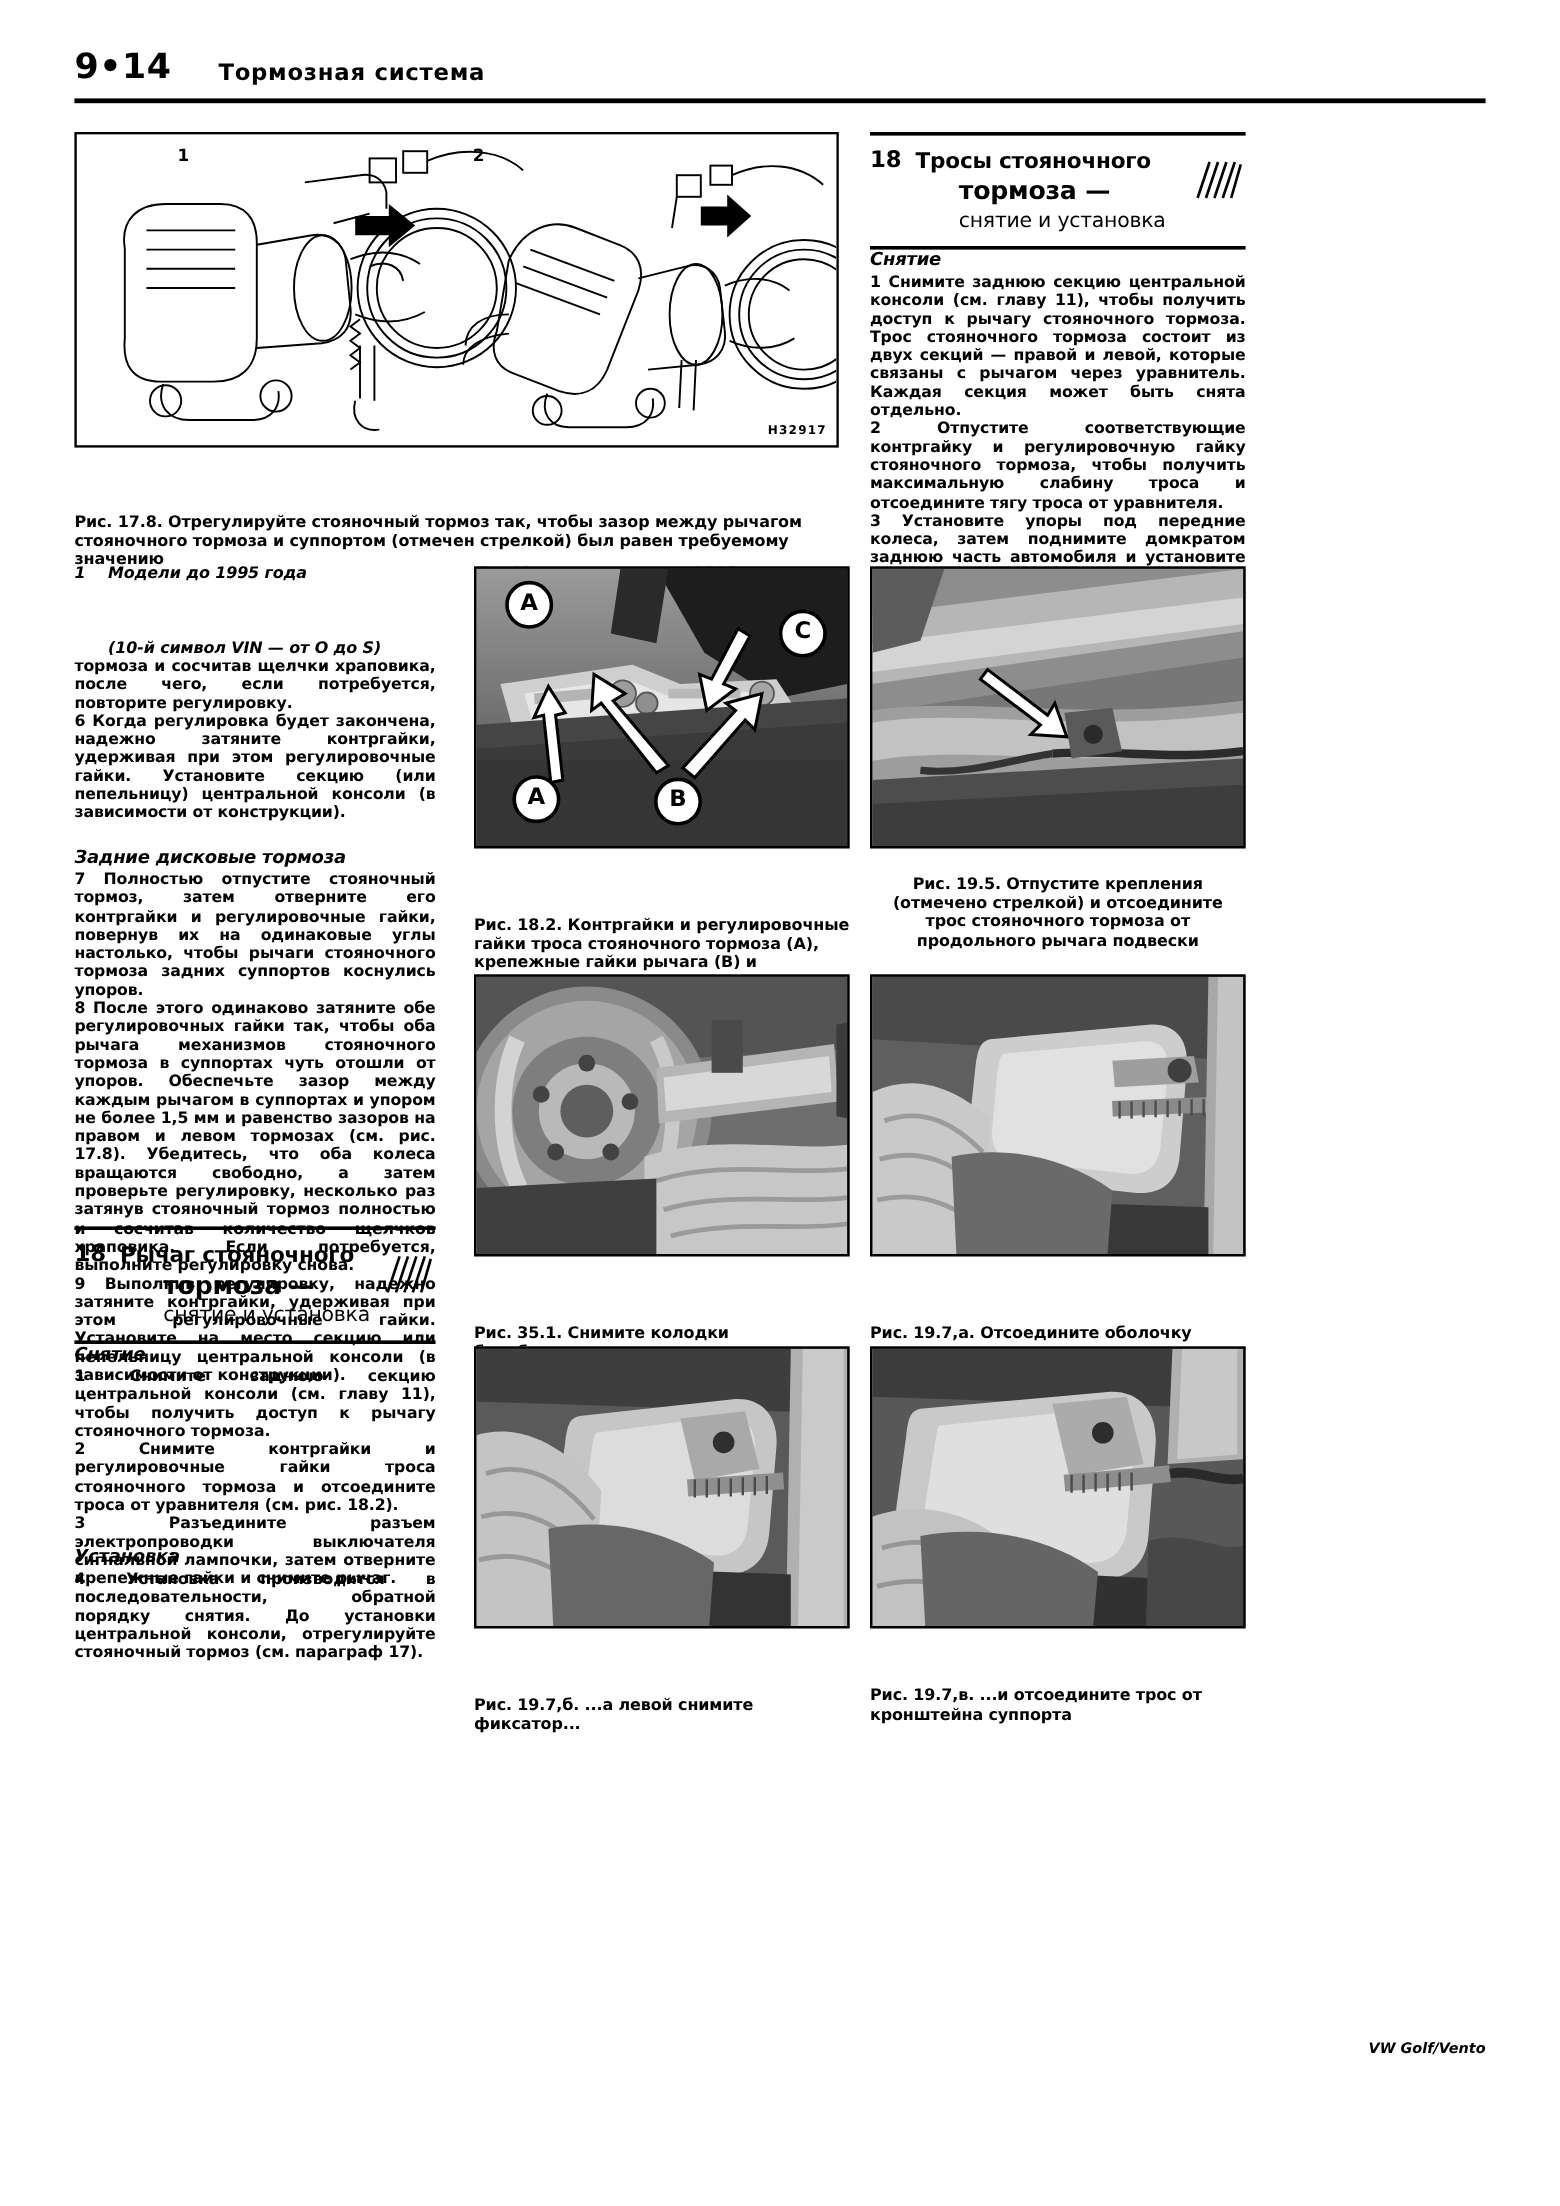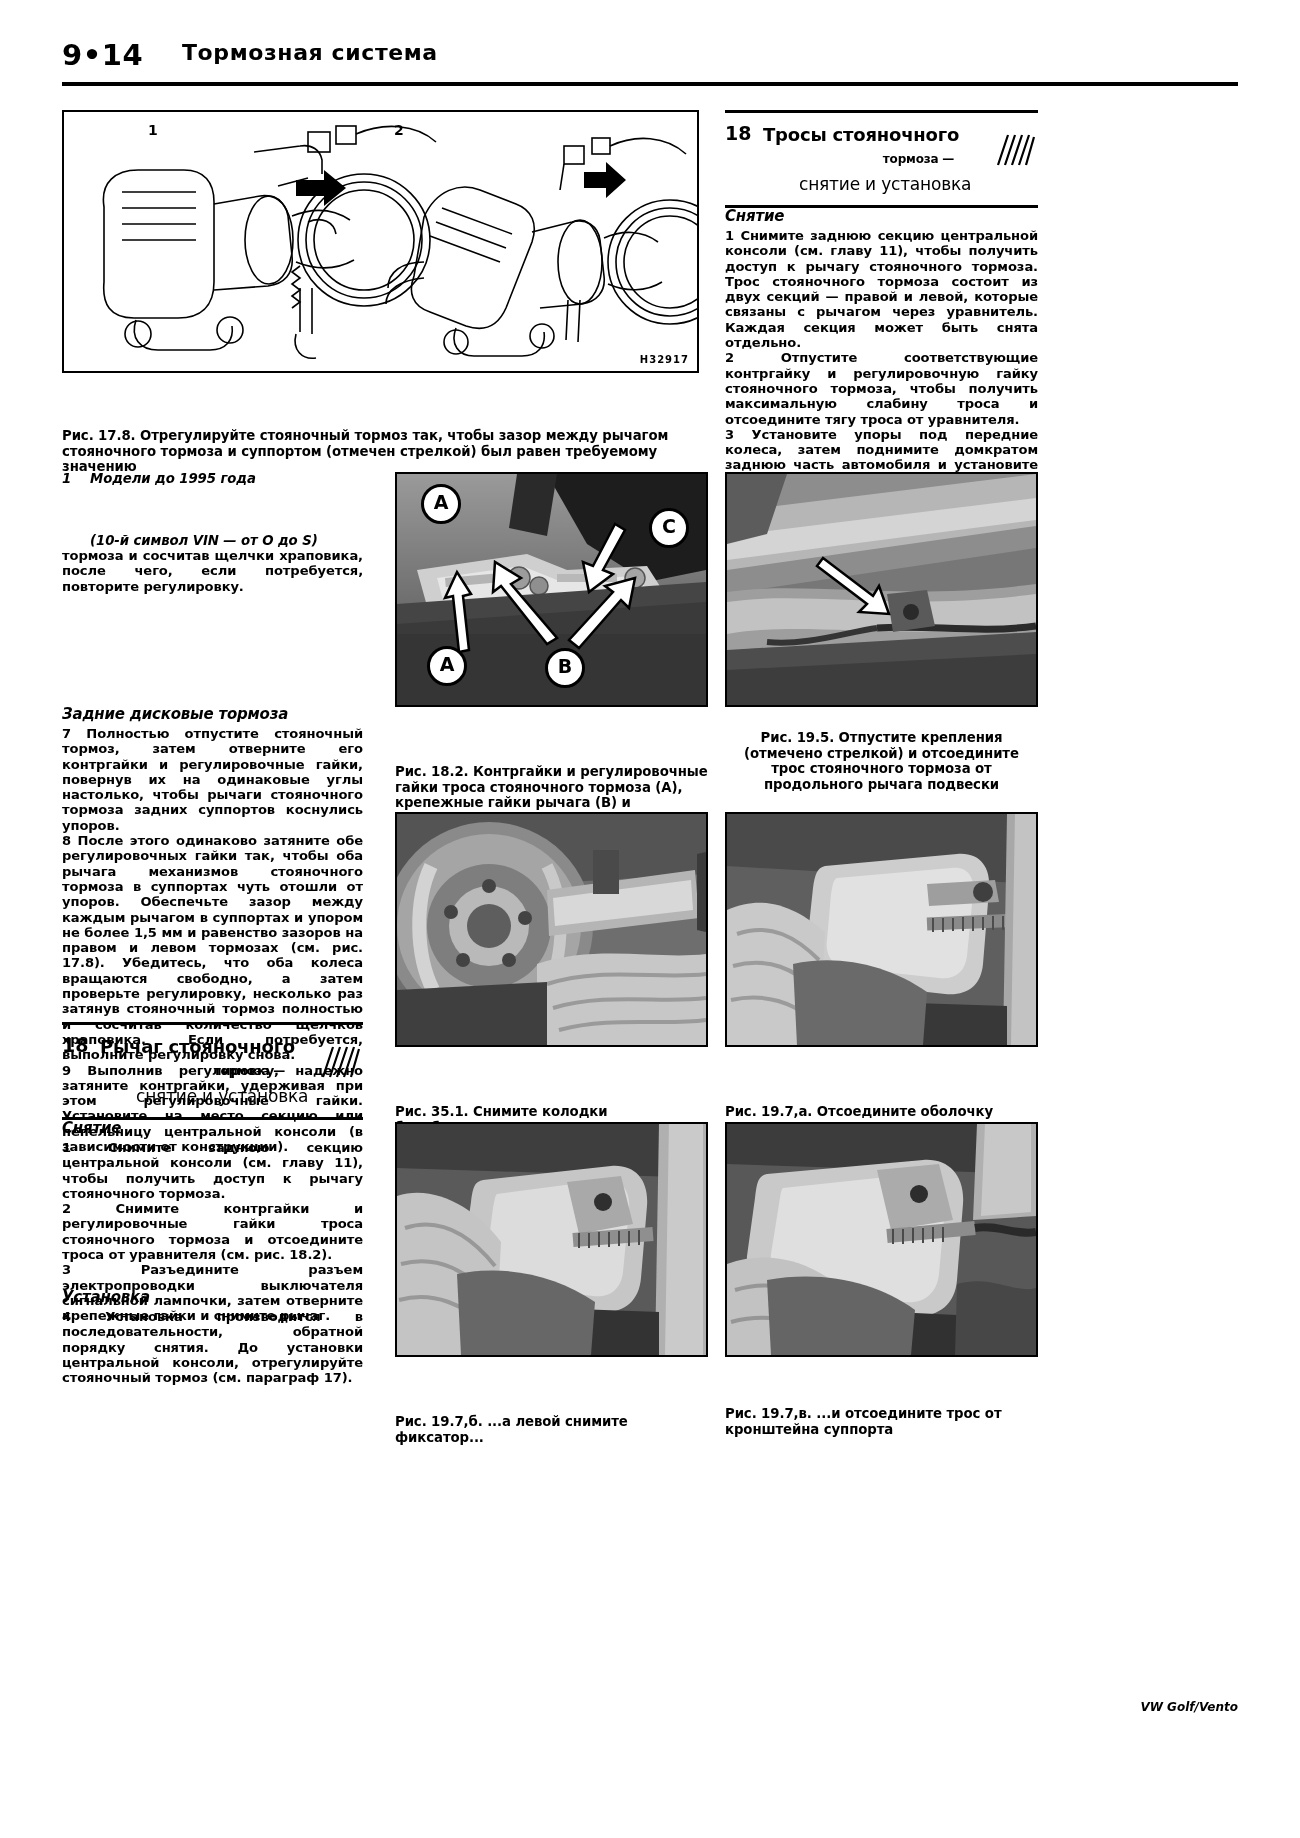--- a/index.html
+++ b/index.html
@@ -6,21 +6,21 @@
   body{
     width:1300px;height:1838px;
     font-family:"DejaVu Sans","Liberation Sans",sans-serif;
     color:#000;position:relative;overflow:hidden;
   }
   .page{position:absolute;left:0;top:0;width:1300px;height:1838px;background:#fff;}
 
   
   .hdr{position:absolute;left:62px;top:38px;width:1176px;height:48px;}
   .hdr-num{position:absolute;left:0;top:0;font-size:29px;font-weight:bold;letter-spacing:.5px;}
-  .hdr-title{position:absolute;left:120px;top:2px;font-size:22px;font-weight:bold;letter-spacing:.6px;}
+  .hdr-title{position:absolute;left:120px;top:12px;font-size:19px;font-weight:bold;letter-spacing:.6px;}
   .hdr-rule{position:absolute;left:62px;top:82px;width:1176px;height:4px;background:#000;}
 
   
   .body-txt{
     font-size:13.1px;line-height:15.3px;font-weight:bold;
     text-align:justify;letter-spacing:-0.1px;
   }
   .body-txt p{margin:0;}
   .sub-head{
     font-size:15px;font-weight:bold;font-style:italic;letter-spacing:-0.2px;
@@ -31,21 +31,21 @@
   }
   .cap-it{font-style:italic;}
 
   
   .sec{position:absolute;}
   .sec .rule{height:3px;background:#000;width:100%;}
   .sec .rule.bot{height:3px;}
   .sec-inner{position:relative;padding:9px 0 8px 0;}
   .sec-no{position:absolute;left:0;top:9px;font-size:19px;font-weight:bold;}
   .sec-l1{font-size:18px;font-weight:bold;margin-left:38px;line-height:25px;letter-spacing:-0.2px;}
-  .sec-l2{font-size:12px;font-weight:bold;margin-left:74px;line-height:25px;letter-spacing:-0.2px;text-align:center;}
+  .sec-l2{font-size:21px;font-weight:bold;margin-left:74px;line-height:25px;letter-spacing:-0.2px;}
   .sec-l3{font-size:17px;font-weight:normal;margin-left:74px;line-height:25px;letter-spacing:-0.2px;}
   .scribble{position:absolute;right:2px;top:16px;width:42px;height:40px;}
 
   
   .frame{position:absolute;border:2px solid #000;background:#fff;box-sizing:border-box;overflow:hidden;}
   .photo{position:absolute;border:2px solid #000;box-sizing:border-box;overflow:hidden;background:#888;}
 
   .lbl-num{
     position:absolute;font-size:14px;font-weight:bold;color:#000;
   }
@@ -180,20 +180,21 @@
   <div class="sub-head" style="position:absolute;left:725px;top:207px;">Снятие</div>
 
   <div class="body-txt" style="position:absolute;left:725px;top:228px;width:313px;">
     <p>1   Снимите заднюю секцию центральной консоли (см. главу 11), чтобы получить доступ к рычагу стояночного тормоза. Трос стояночного тормоза состоит из двух секций — правой и левой, которые связаны с рычагом через уравнитель. Каждая секция может быть снята отдельно.</p>
     <p>2   Отпустите соответствующие контргайку и регулировочную гайку стояночного тормоза, чтобы получить максимальную слабину троса и отсоедините тягу троса от уравнителя.</p>
     <p>3   Установите упоры под передние колеса, затем поднимите домкратом заднюю часть автомобиля и установите на опоры.</p>
   </div>
 
   <div class="body-txt" style="position:absolute;left:62px;top:548px;width:301px;">
     <p>тормоза и сосчитав щелчки храповика, после чего, если потребуется, повторите регулировку.</p>
+    <p>6   Когда регулировка будет закончена, надежно затяните контргайки, удерживая при этом регулировочные гайки. Установите секцию (или пепельницу) центральной консоли (в зависимости от конструкции).</p>
   </div>
 
   <div class="sub-head" style="position:absolute;left:62px;top:705px;width:301px;">Задние дисковые тормоза</div>
 
   <div class="body-txt" style="position:absolute;left:62px;top:726px;width:301px;">
     <p>7   Полностью отпустите стояночный тормоз, затем отверните его контргайки и регулировочные гайки, повернув их на одинаковые углы настолько, чтобы рычаги стояночного тормоза задних суппортов коснулись упоров.</p>
     <p>8   После этого одинаково затяните обе регулировочных гайки так, чтобы оба рычага механизмов стояночного тормоза в суппортах чуть отошли от упоров. Обеспечьте зазор между каждым рычагом в суппортах и упором не более 1,5 мм и равенство зазоров на правом и левом тормозах (см. рис. 17.8). Убедитесь, что оба колеса вращаются свободно, а затем проверьте регулировку, несколько раз затянув стояночный тормоз полностью и сосчитав количество щелчков храповика. Если потребуется, выполните регулировку снова.</p>
     <p>9   Выполнив регулировку, надежно затяните контргайки, удерживая при этом регулировочные гайки. Установите на место секцию или пепельницу центральной консоли (в зависимости от конструкции).</p>
   </div>
 

